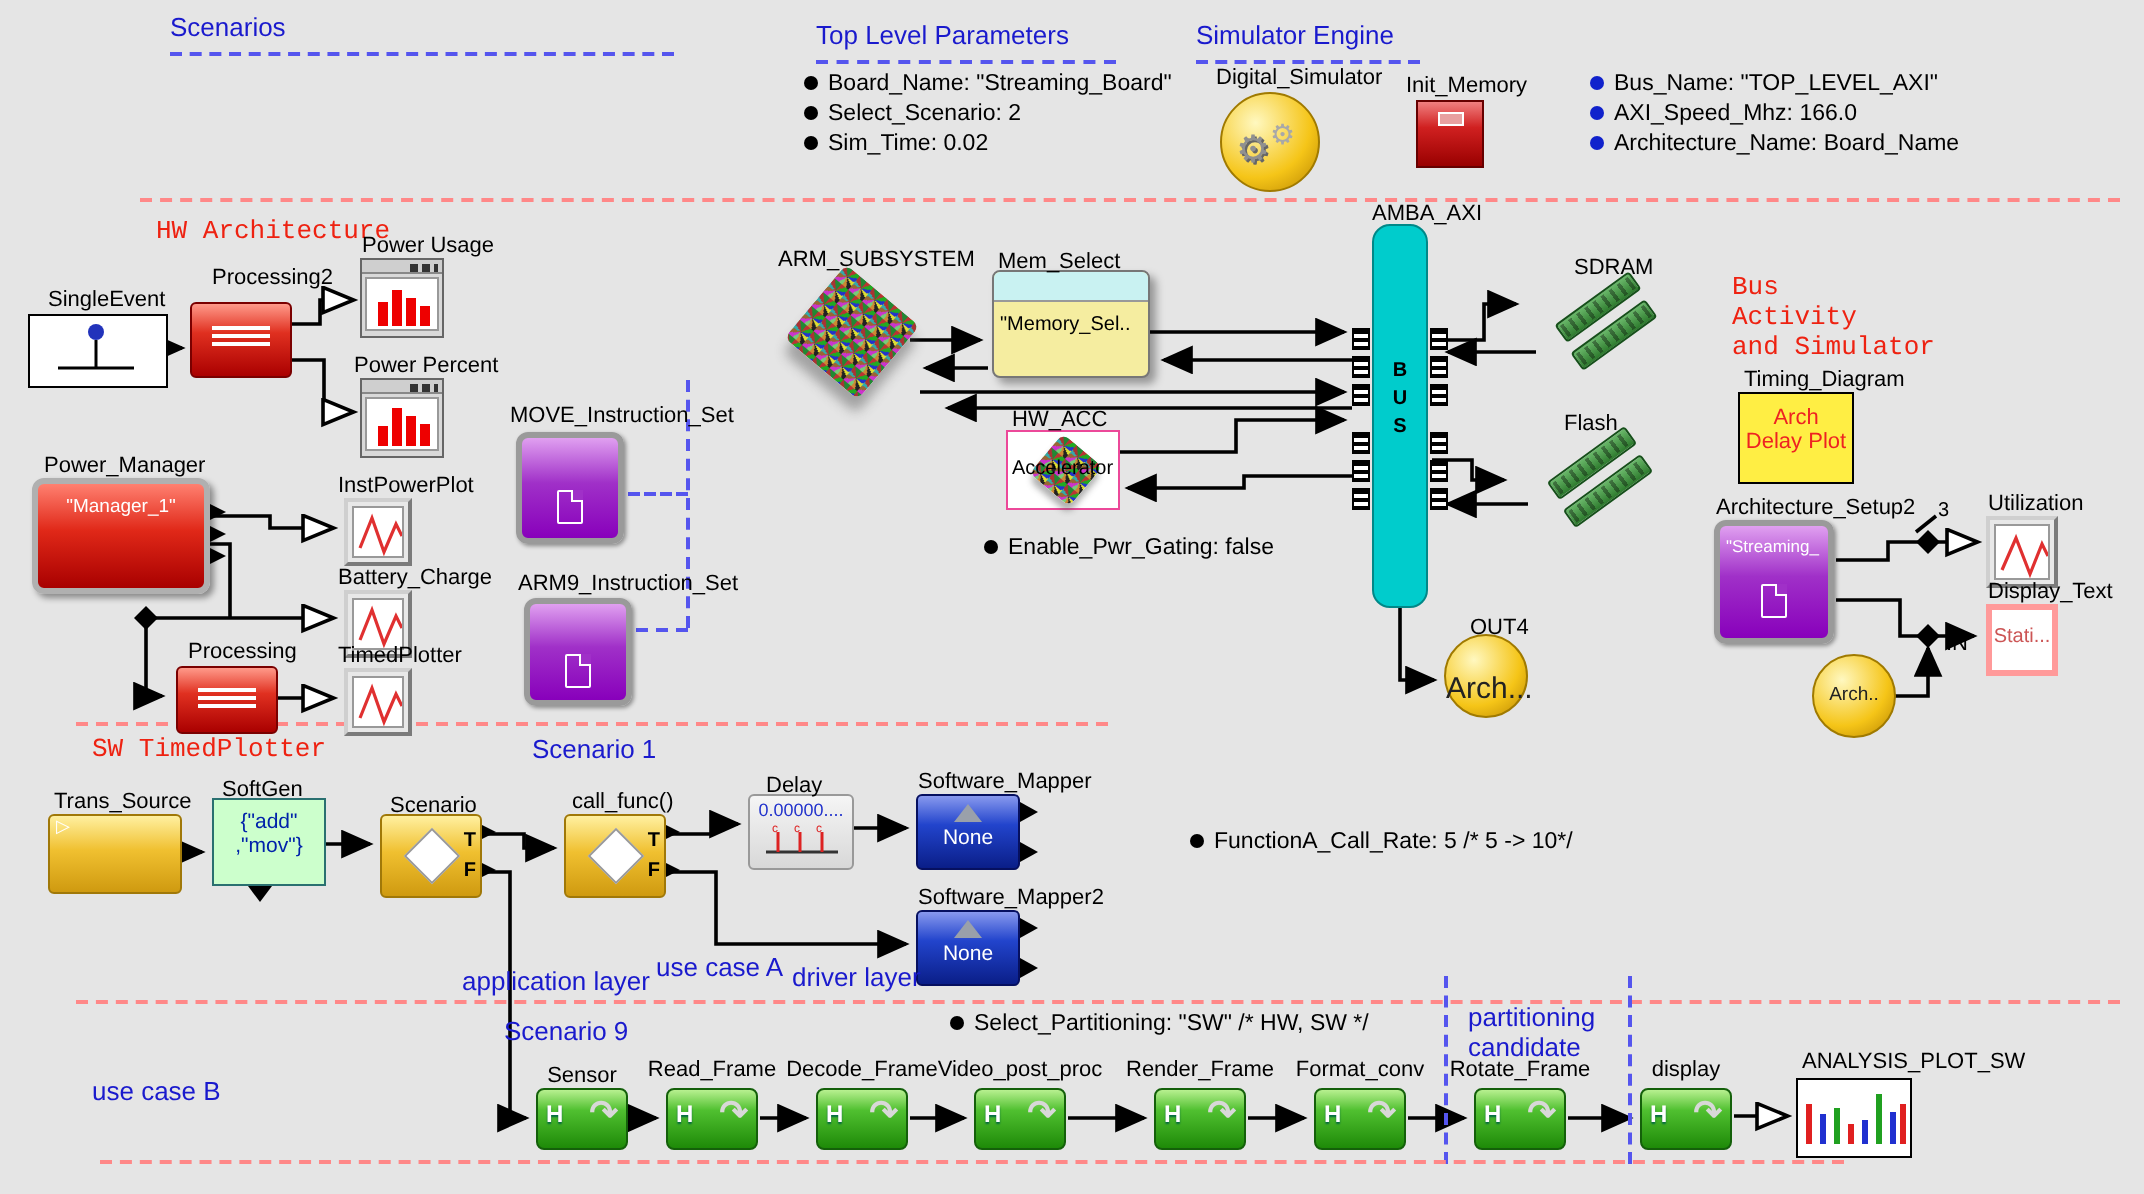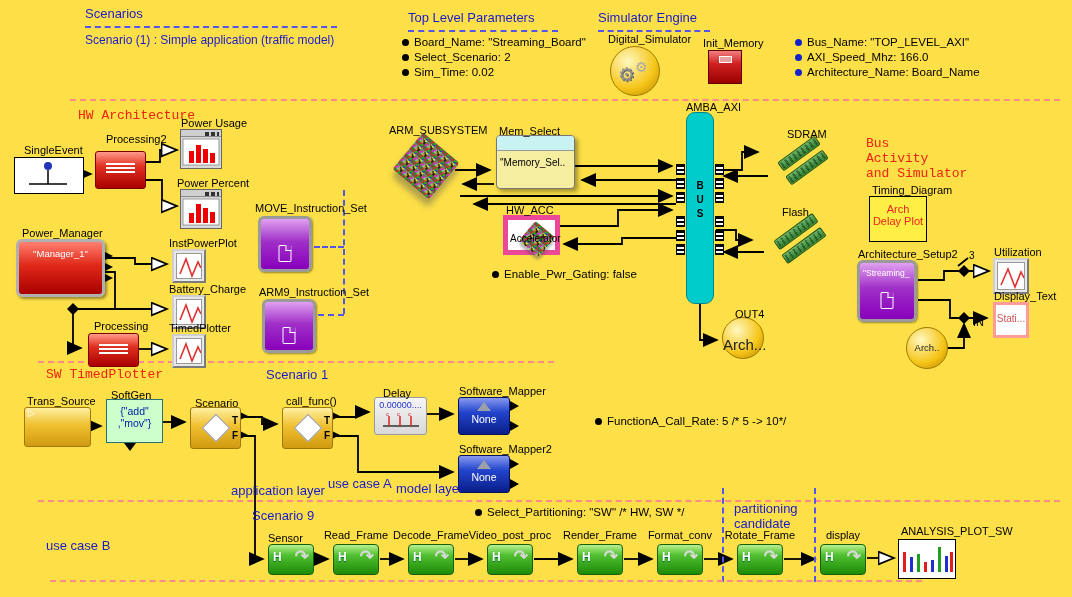--- a/index.html
+++ b/index.html
@@ -1,17 +1,17 @@
 <!DOCTYPE html>
 <html><head>
 <meta charset="utf-8">
 <style>
   * { box-sizing: border-box; margin: 0; padding: 0; }
   body { font-family: "Liberation Sans", sans-serif; background:#fff; }
-  #stage { position:relative; width:1072px; height:597px; background:#fde047; overflow:hidden; }
+  #stage { position:relative; width:1072px; height:597px; background:#e5e5e5; overflow:hidden; }
   .lbl { position:absolute; font-size:11px; color:#000; white-space:nowrap; z-index:3; }
   .blue { color:#1a1acd; }
   .red  { color:#ee2211;font-family:Liberation Mono, monospace; }
   .sec  { font-size:13px; }
   .dashblue { position:absolute; border-top:2px dashed #5555ee; z-index:1; }
   .dashred  { position:absolute; border-top:2px dashed #ff8888; z-index:1; }
   .vdashblue{ position:absolute; border-left:2px dashed #5555ee; z-index:1; }
   .bullet-row { position:absolute; font-size:11.5px; color:#000; white-space:nowrap; z-index:3; }
   .dot { display:inline-block; width:7px; height:7px; border-radius:50%; background:#000; margin-right:5px; vertical-align:middle; }
   .dot.bluedot { background:#1122cc; }
@@ -118,21 +118,20 @@
       <polygon points="240,412 248,416 240,420"></polygon>
       <polygon points="240,431 248,435 240,439"></polygon>
       <polygon points="332,412 340,416 332,420"></polygon>
       <polygon points="332,431 340,435 332,439"></polygon>
       <polygon points="124,443 136,443 130,451"></polygon>
     </g>
   </svg>
 
   <div class="lbl blue sec" style="left:85px;top:6px">Scenarios</div>
   <div class="dashblue" style="left:85px;top:26px;width:252px"></div>
-  <div class="lbl blue" style="left:85px;top:33px;font-size:12px">Scenario (1) :  Simple application (traffic model)</div>
 
   <div class="lbl blue sec" style="left:408px;top:10px">Top Level Parameters</div>
   <div class="dashblue" style="left:408px;top:30px;width:150px"></div>
   <div class="bullet-row" style="left:402px;top:36px"><span class="dot"></span><span>Board_Name: "Streaming_Board"</span></div>
   <div class="bullet-row" style="left:402px;top:51px"><span class="dot"></span><span>Select_Scenario: 2</span></div>
   <div class="bullet-row" style="left:402px;top:66px"><span class="dot"></span><span>Sim_Time: 0.02</span></div>
 
   <div class="lbl blue sec" style="left:598px;top:10px">Simulator Engine</div>
   <div class="dashblue" style="left:598px;top:30px;width:112px"></div>
   <div class="lbl" style="left:608px;top:33px">Digital_Simulator</div>
@@ -241,21 +240,21 @@
   <div class="lbl" style="left:389px;top:124px">ARM_SUBSYSTEM</div>
   <div class="node pcb" style="left:402px;top:142px;width:48px;height:48px;transform:rotate(40deg)"></div>
 
   <div class="lbl" style="left:499px;top:125px">Mem_Select</div>
   <div class="node" style="left:496px;top:135px;width:79px;height:54px;border:1px solid #777;border-radius:4px;background:#f5eda0;box-shadow:3px 3px 4px rgba(0,0,0,.35)">
     <div style="height:15px;background:#c9f2f2;border-bottom:1px solid #999;border-radius:3px 3px 0 0"></div>
     <div style="padding:6px 2px 0 3px;font-size:10px;color:#000">"Memory_Sel..</div>
   </div>
 
   <div class="lbl" style="left:506px;top:204px">HW_ACC</div>
-  <div class="node" style="left:503px;top:215px;width:57px;height:40px;background:#fff;border:5px solid #ec4899">
+  <div class="node" style="left:503px;top:215px;width:57px;height:40px;background:#fff;border:1px solid #ec4899">
     <div class="pcb" style="position:absolute;left:16px;top:6px;width:26px;height:26px;transform:rotate(40deg);box-shadow:2px 3px 3px rgba(80,80,80,.45)"></div>
     <div style="position:absolute;left:2px;top:13px;font-size:10px;color:#000">Accelerator</div>
   </div>
 
   <div class="bullet-row" style="left:492px;top:268px"><span class="dot"></span><span>Enable_Pwr_Gating: false</span></div>
 
   <div class="lbl" style="left:686px;top:101px">AMBA_AXI</div>
   <div class="node" style="left:686px;top:112px;width:28px;height:192px;background:#00cccc;border:1px solid #008888;border-radius:9px">
     <div style="position:absolute;left:0;right:0;top:66px;text-align:center;font-size:10px;font-weight:bold;color:#000;line-height:14px">
       <span style="display:block">B</span>
@@ -375,32 +374,32 @@
   <div class="lbl" style="left:459px;top:443px">Software_Mapper2</div>
   <div class="node mapper" style="left:458px;top:455px;width:52px;height:38px">
     <div class="tri"></div>
     <div class="none">None</div>
   </div>
 
   <div class="bullet-row" style="left:595px;top:415px"><span class="dot"></span><span>FunctionA_Call_Rate: 5  /* 5 -&gt; 10*/</span></div>
 
   <div class="lbl blue sec" style="left:328px;top:476px">use case A</div>
   <div class="lbl blue sec" style="left:231px;top:483px">application layer</div>
-  <div class="lbl blue sec" style="left:396px;top:481px">model layer</div>
+  <div class="lbl blue sec" style="left:396px;top:481px">driver layer</div>
 
   <div class="dashred" style="left:38px;top:500px;width:1022px"></div>
   <div class="lbl blue sec" style="left:252px;top:508px">Scenario 9</div>
   <div class="bullet-row" style="left:475px;top:506px"><span class="dot"></span><span>Select_Partitioning: "SW" /*  HW, SW */</span></div>
   <div class="lbl blue sec" style="left:734px;top:501px">partitioning</div>
   <div class="lbl blue sec" style="left:734px;top:516px">candidate</div>
   <div class="vdashblue" style="left:722px;top:488px;height:94px"></div>
   <div class="vdashblue" style="left:814px;top:488px;height:94px"></div>
   <div class="lbl blue sec" style="left:46px;top:538px">use case B</div>
 
-  <div class="lbl" style="left:268px;top:532px;width:46px;text-align:left">Sensor</div>
+  <div class="lbl" style="left:268px;top:532px;width:46px;text-align:center">Sensor</div>
   <div class="node hblock" style="left:268px;top:544px;width:46px;height:31px">
       <span class="h">H</span>
       <span class="swoosh">↷</span>
     </div>
   <div class="lbl" style="left:304px;top:529px;width:104px;text-align:center">Read_Frame</div>
   <div class="node hblock" style="left:333px;top:544px;width:46px;height:31px">
       <span class="h">H</span>
       <span class="swoosh">↷</span>
     </div>
   <div class="lbl" style="left:379px;top:529px;width:104px;text-align:center">Decode_Frame</div>

